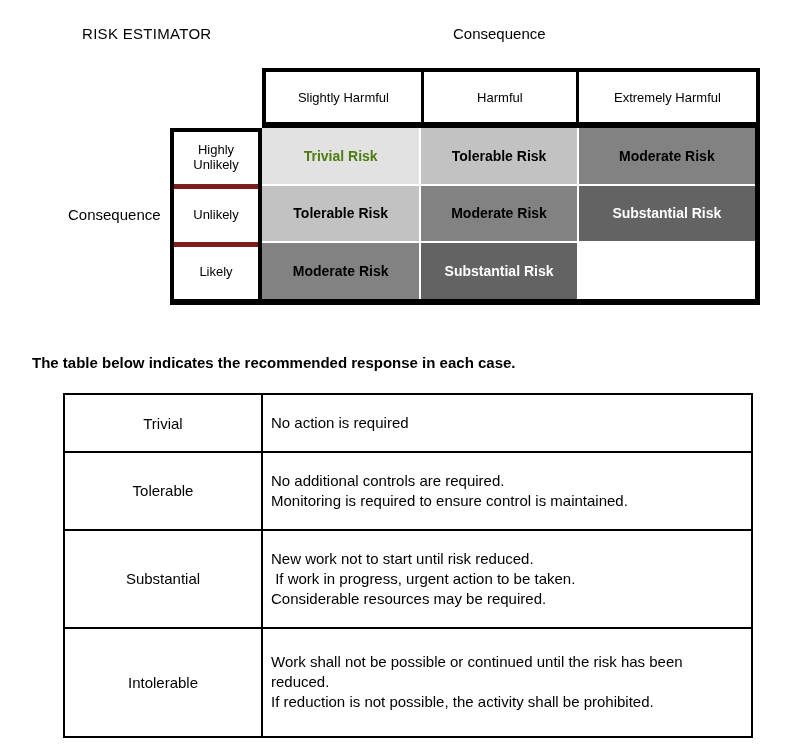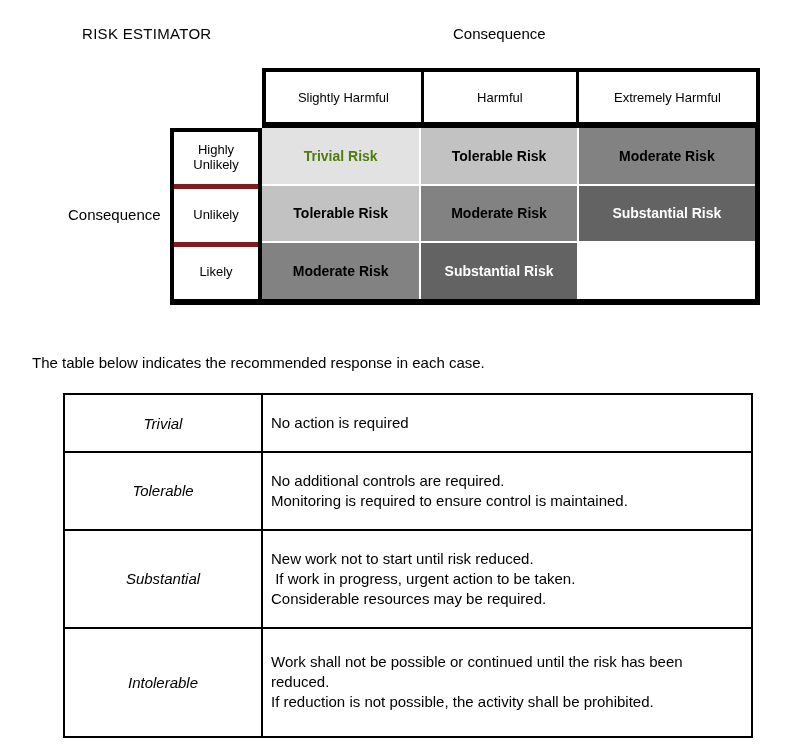--- a/index.html
+++ b/index.html
@@ -53,30 +53,30 @@
     grid-template-columns: 158fr 156fr 177fr;
     grid-template-rows: repeat(3, 1fr);
     gap: 2px;
   }
   .mx-cells .cell {
     display: flex; align-items: center; justify-content: center;
     font-size: 14px; font-weight: bold; white-space: nowrap;
   }
 
   
-  #intro-text { position: absolute; left: 32px; top: 354px; font-size: 15px; }
+  #intro-text { position: absolute; left: 32px; top: 354px; font-size: 15px; font-weight: bold; }
 
   
   .resp-table {
     position: absolute; left: 63px; top: 393px; width: 690px;
     border-collapse: collapse; table-layout: fixed;
   }
   .resp-table td { border: 2px solid #000; vertical-align: middle; }
   .resp-table td.level {
-    width: 194px; text-align: center; font-size: 15px; font-style: italic;
+    width: 194px; text-align: center; font-size: 15px;
   }
   .resp-table td.action {
     font-size: 15px; padding: 18px 8px; line-height: 1.33;
   }
   .resp-table td.action div { white-space: pre-wrap; }
   .row-h58 { height: 58px; }
   .row-h74 { height: 74px; }
   .row-h86 { height: 109px; }
 </style>
 </head>

